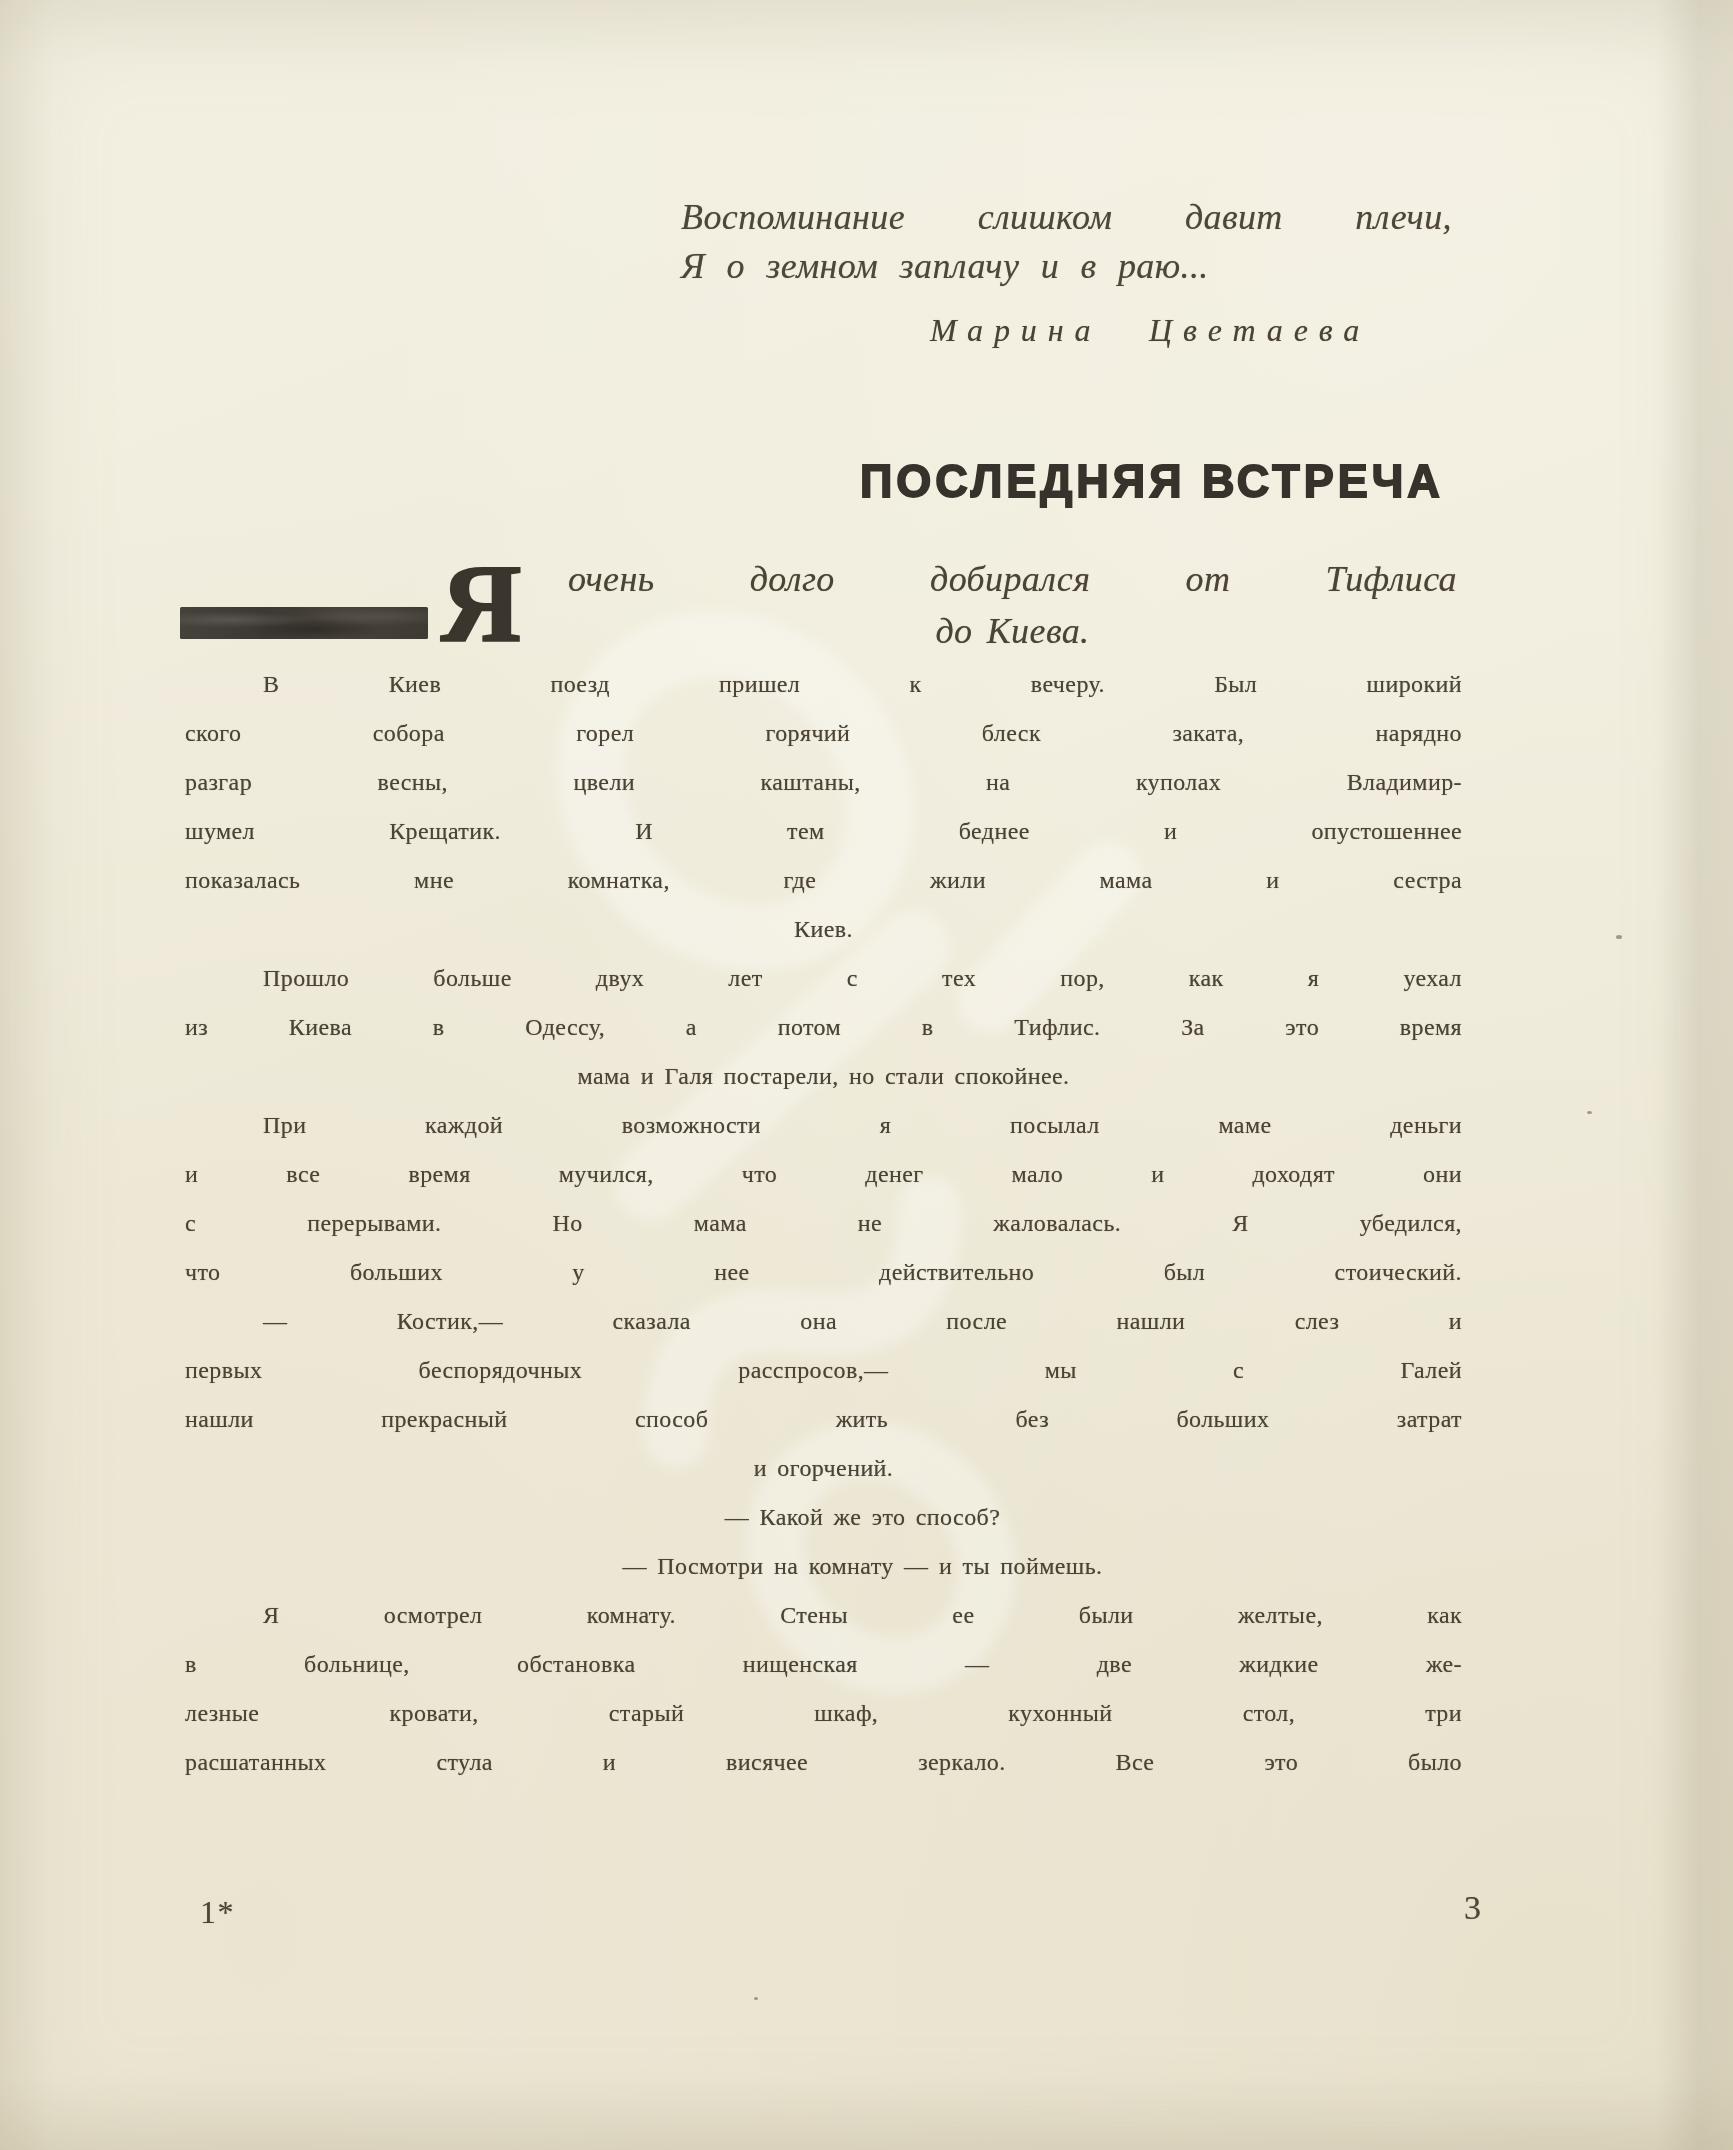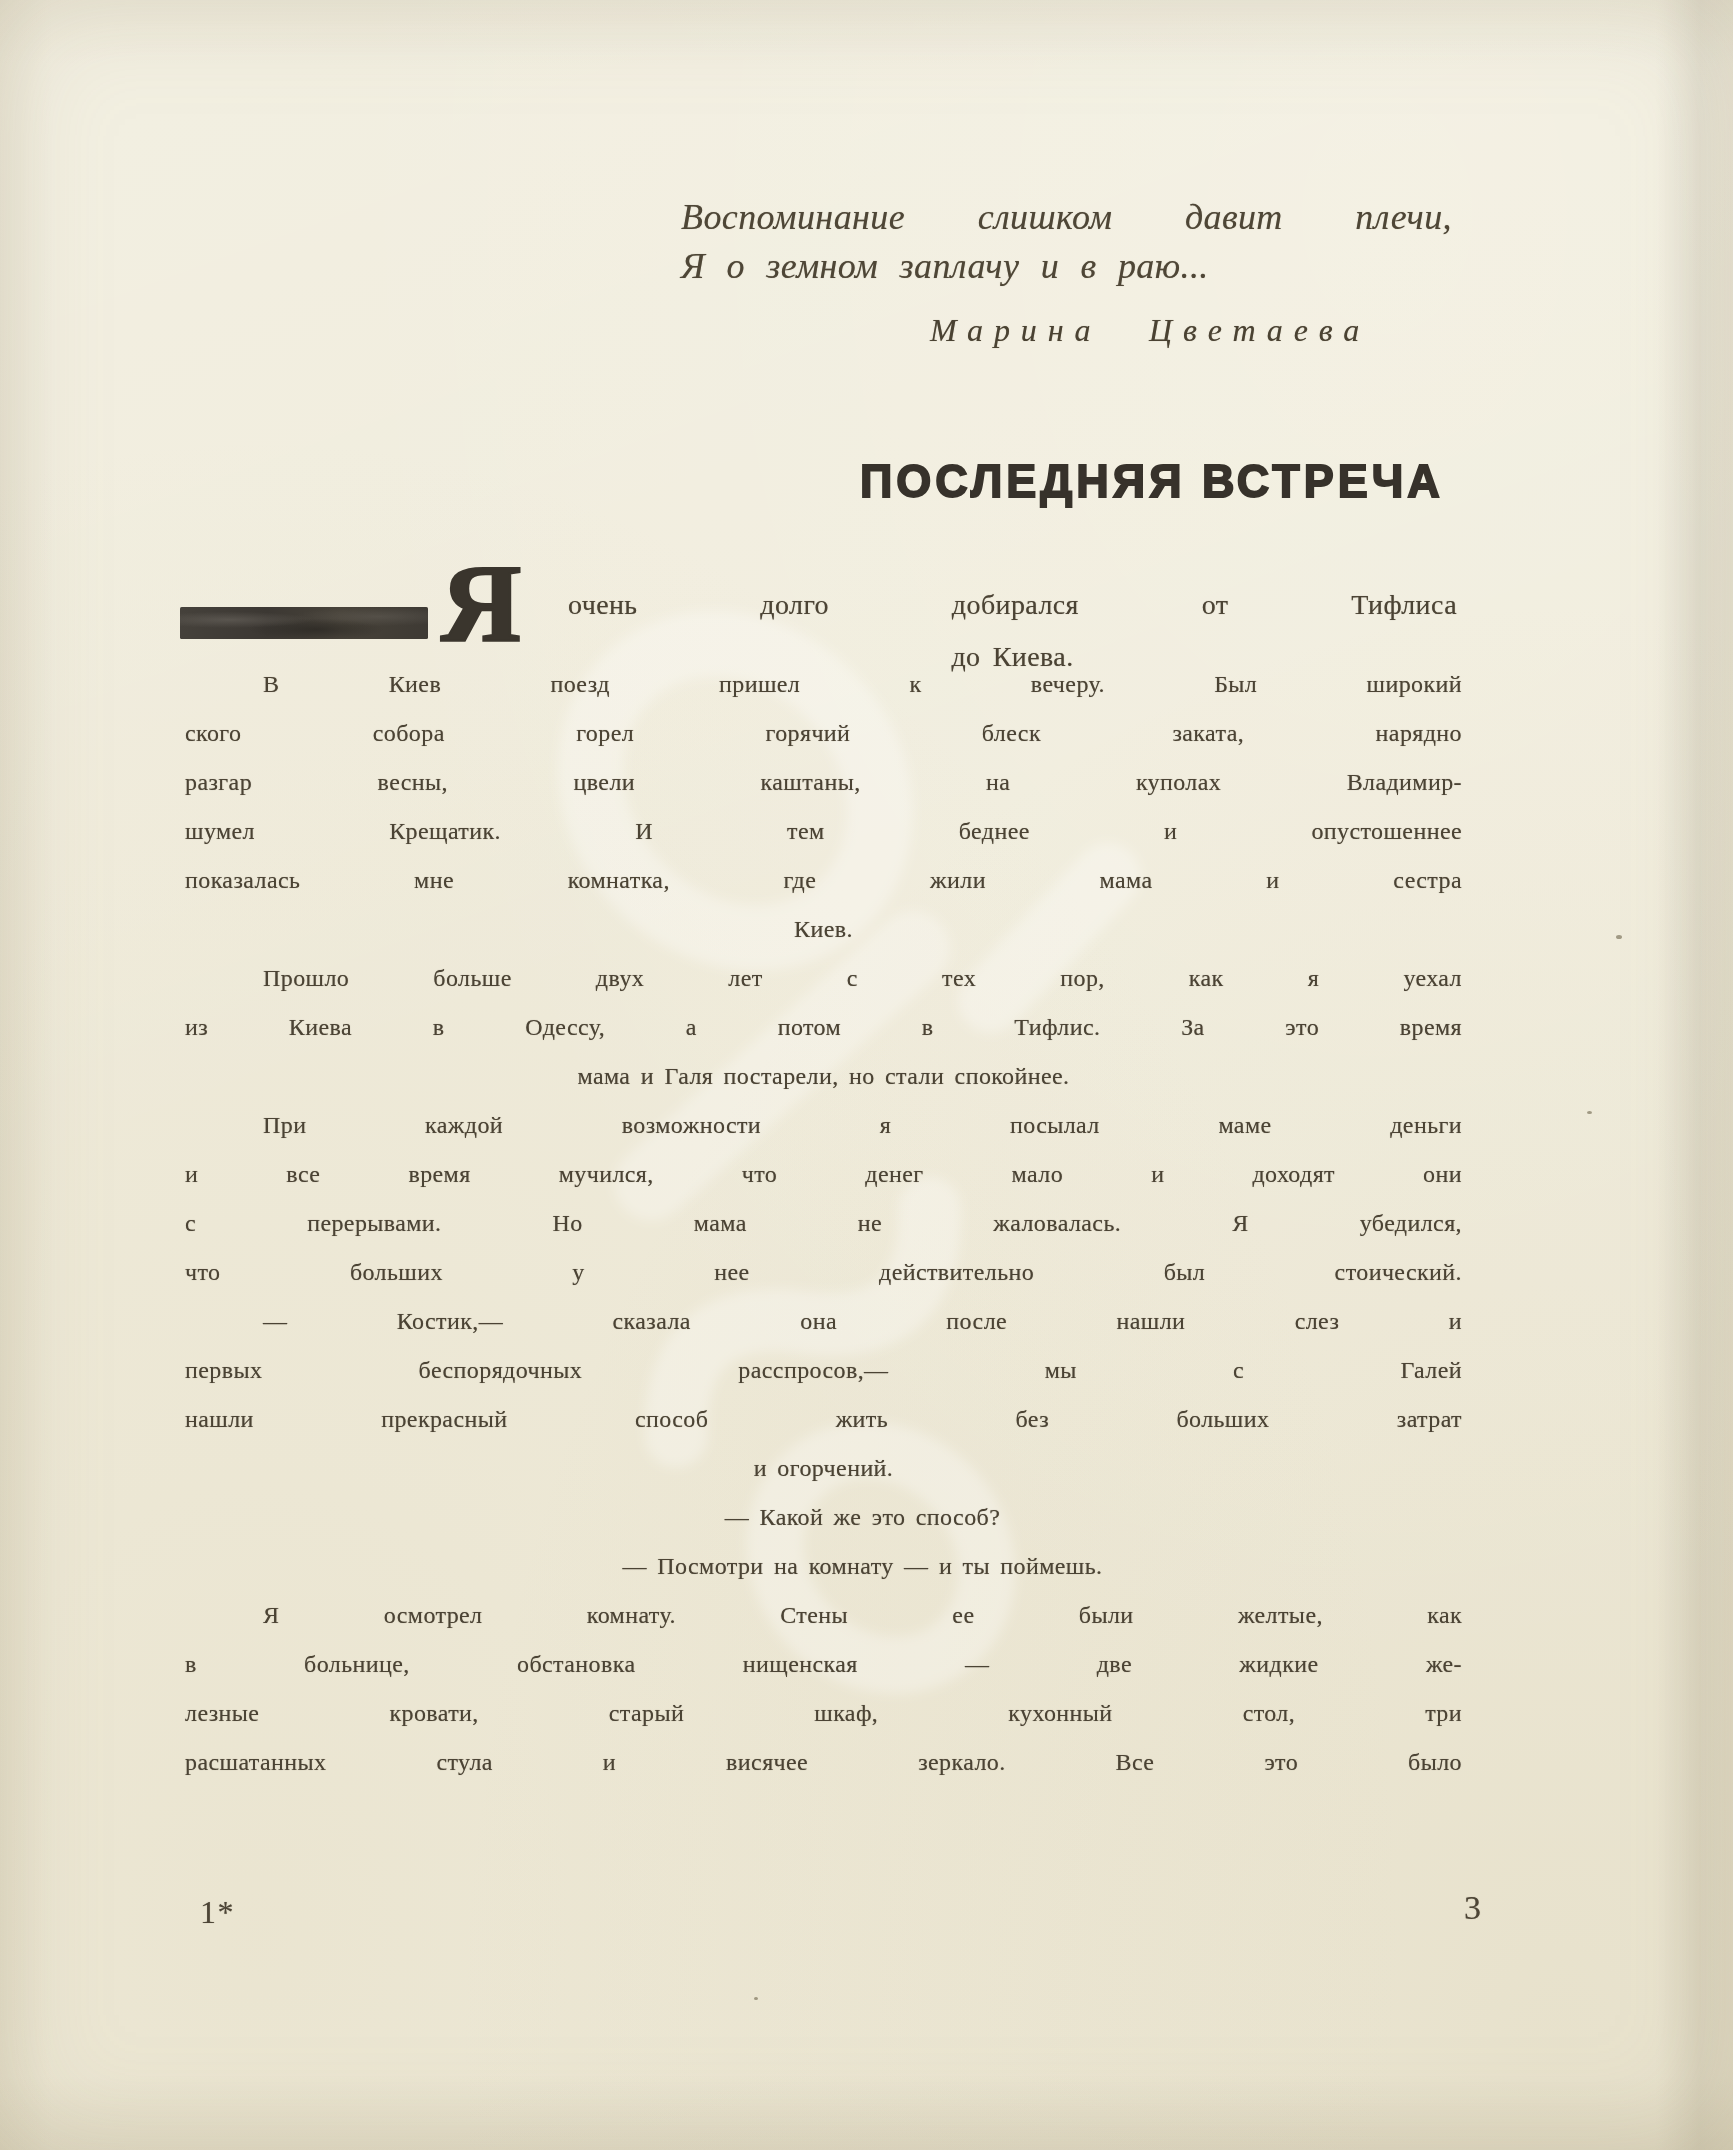--- a/index.html
+++ b/index.html
@@ -62,23 +62,24 @@
       radial-gradient(ellipse at 80% 30%, rgba(110,105,98,0.4), rgba(110,105,98,0) 30%),
       linear-gradient(90deg, #45413b, #3c3833 35%, #474239 65%, #3e3a34);
     border-radius: 1.6px;
   }
   .dropcap {
     position: absolute; left: 441px; top: 548px;
     font-size: 111px; line-height: 1; font-weight: bold;
     color: #3a352d; -webkit-text-stroke: 2.4px #3a352d;
   }
   .lead-lines {
-    position: absolute; left: 568px; top: 579px; width: 889px;
-    font-size: 28px; line-height: 52px; letter-spacing: 0.4px; word-spacing: 4.9px;
+    position: absolute; left: 568px; top: 553px; width: 889px;
+    font-size: 36px; line-height: 52px; letter-spacing: 0.4px; word-spacing: 4.9px;
     text-shadow: 0 0 0.8px rgba(75,67,52,0.55);
+    font-style: italic;
   }
   .body-text {
     position: absolute; left: 185px; top: 660px; width: 1277px;
     font-size: 24px; line-height: 49px; letter-spacing: 0.4px; word-spacing: 4px;
     text-shadow: 0 0 0.8px rgba(75,67,52,0.55);
   }
   .line { white-space: nowrap; text-align: center; }
   .line.j { white-space: normal; text-align: justify; text-align-last: justify; }
   .line.ind { padding-left: 78px; }
   .line.j.ind { padding-left: 0; text-indent: 78px; }

